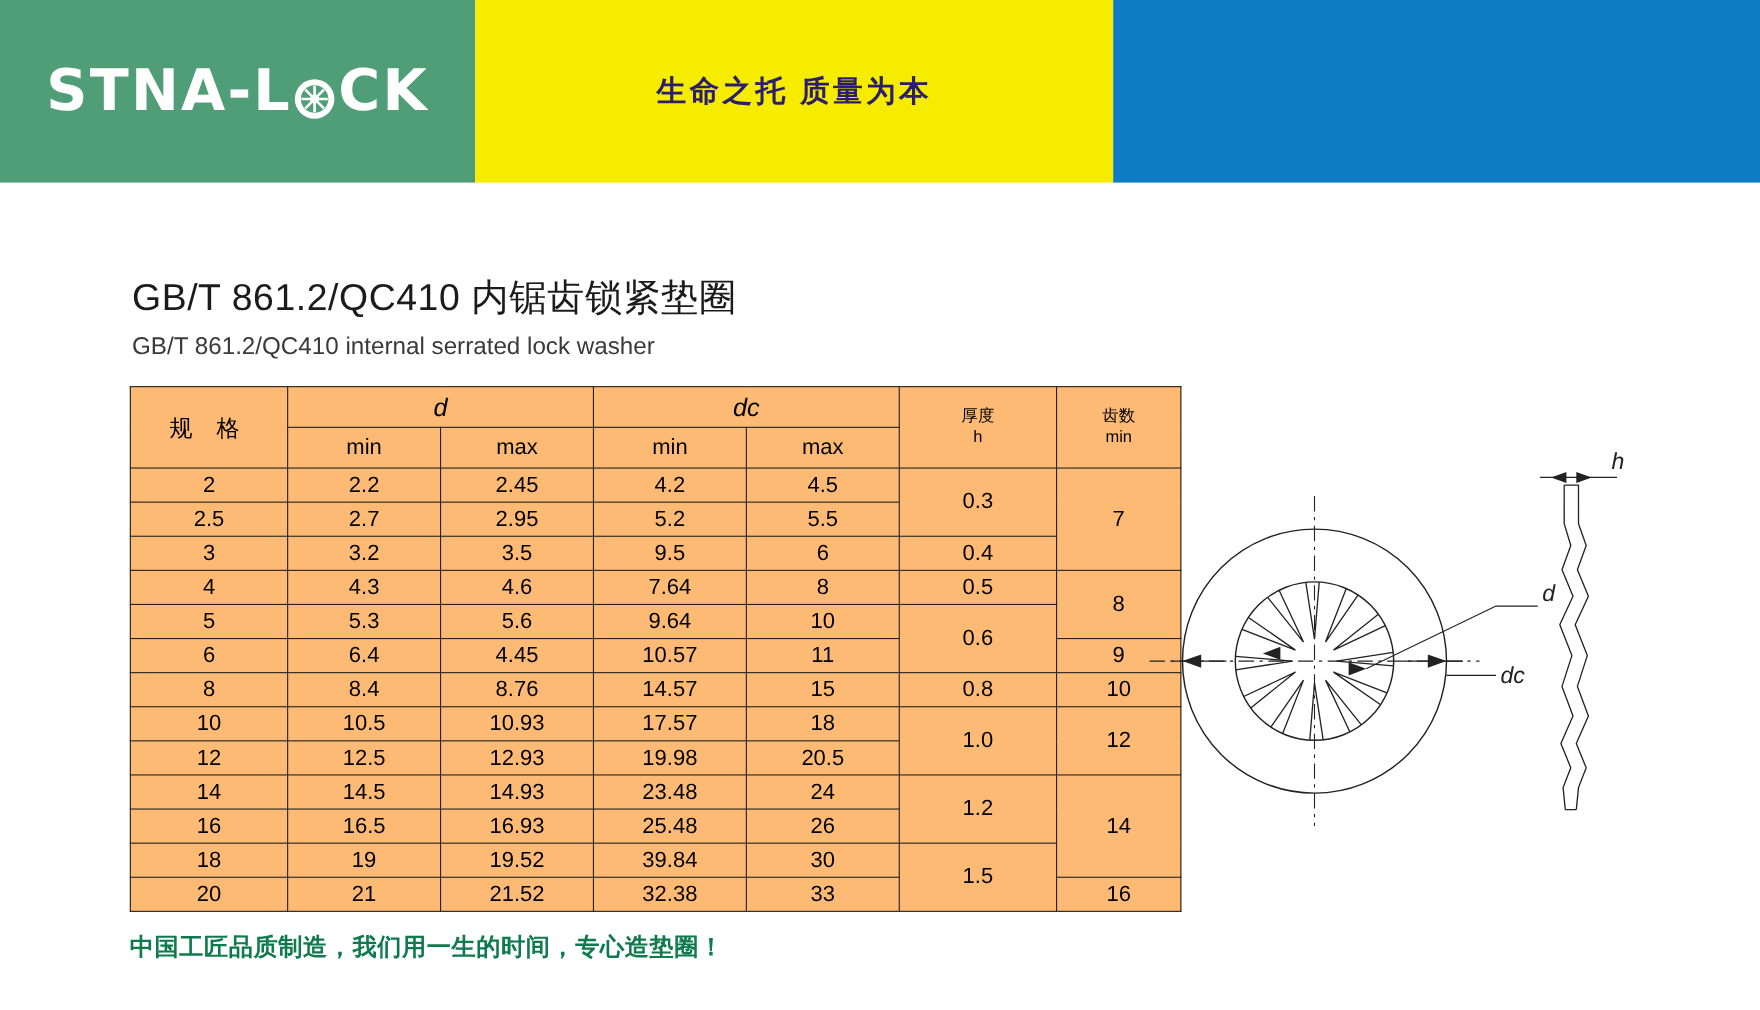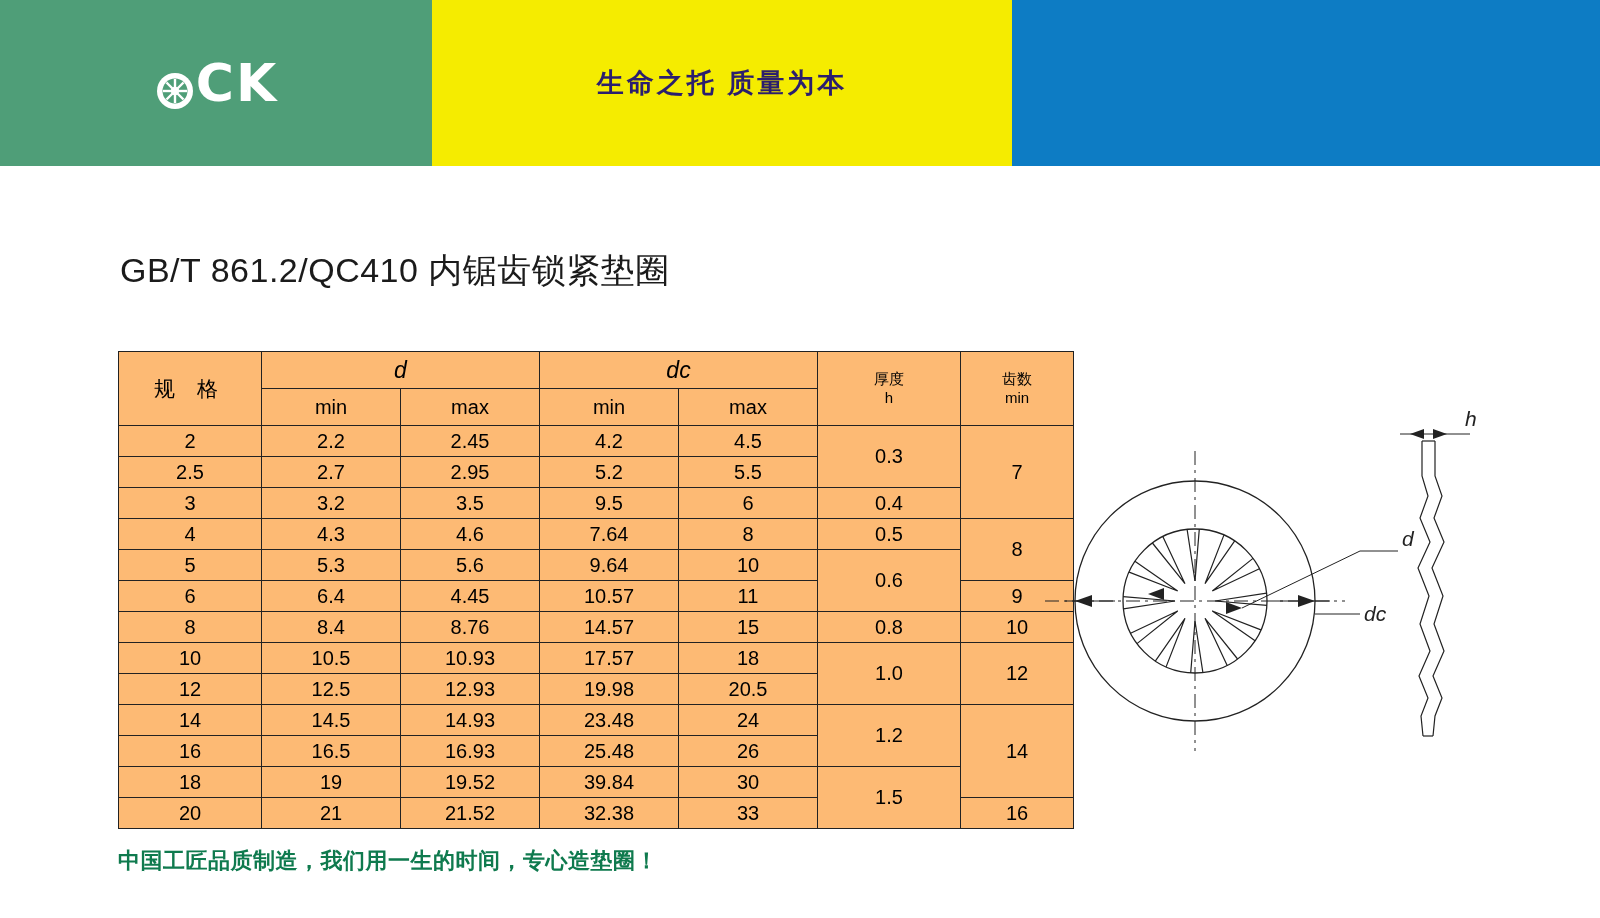--- a/index.html
+++ b/index.html
@@ -174,20 +174,21 @@
     font-weight: bold;
     letter-spacing: 0.5px;
   }
 </style>
 </head>
 <body>
 
 <div class="banner">
   <div class="banner-cell banner-green">
     <div class="logo">
+      <span>STNA-L</span>
       <span class="gear">
         <svg width="40" height="40" viewBox="0 0 40 40" aria-hidden="true">
           <circle cx="20" cy="20" r="18" fill="#ffffff"></circle>
           <circle cx="20" cy="20" r="12.5" fill="#4f9e78"></circle>
           <circle cx="20" cy="20" r="4.2" fill="#ffffff"></circle>
           <g stroke="#ffffff" stroke-width="2.4">
             <line x1="20" y1="8" x2="20" y2="32"></line>
             <line x1="8" y1="20" x2="32" y2="20"></line>
             <line x1="11.5" y1="11.5" x2="28.5" y2="28.5"></line>
             <line x1="28.5" y1="11.5" x2="11.5" y2="28.5"></line>
@@ -200,20 +201,21 @@
   <div class="banner-cell banner-yellow">
     <div class="slogan2">生命之托 质量为本</div>
   </div>
   <div class="banner-cell banner-blue"></div>
 </div>
 
 <div class="content">
 
   <div class="titles">
     <div class="title-cn">GB/T 861.2/QC410 内锯齿锁紧垫圈</div>
+    <div class="title-en">GB/T 861.2/QC410 internal serrated lock washer</div>
   </div>
 
   <table class="spec-table">
     <thead>
       <tr>
         <th class="col-size" rowspan="2">
           <span class="hdr-spaced">规  格</span>
         </th>
         <th colspan="2">
           <span class="hdr-italic">d</span>

